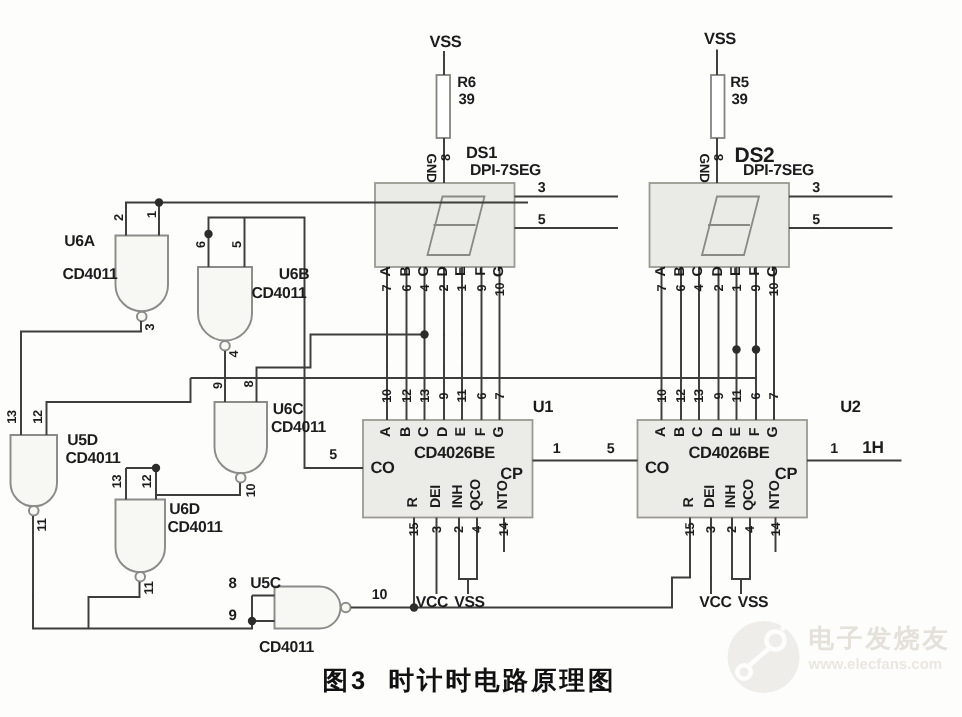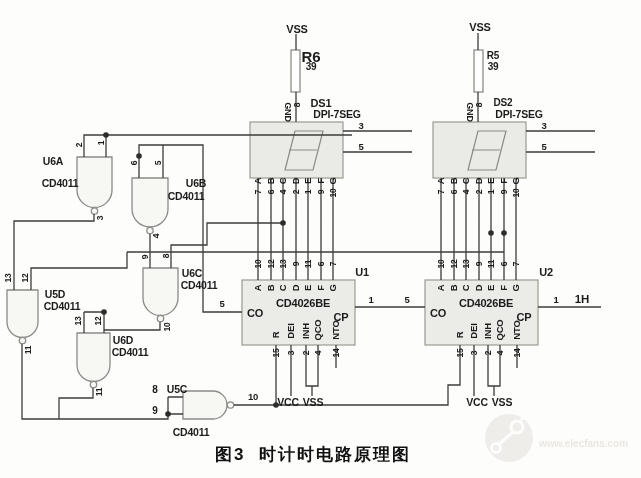--- a/index.html
+++ b/index.html
@@ -81,27 +81,27 @@
       <circle cx="504" cy="233" r="2.8"></circle>
       <circle cx="104" cy="312" r="2.8"></circle>
       <circle cx="168" cy="414" r="2.8"></circle>
       <circle cx="276" cy="405" r="2.8"></circle>
     </g>
   </svg>
 
   <div id="labels">
       <div class="lbl" style="left: 297px; top: 29px; font-size: 11px; transform: translate(-50%, -50%);">VSS</div>
       <div class="lbl" style="left: 480px; top: 27px; font-size: 11px; transform: translate(-50%, -50%);">VSS</div>
-      <div class="lbl" style="left: 311px; top: 56px; font-size: 15px; transform: translate(-50%, -50%);">R6</div>
+      <div class="lbl" style="left: 311px; top: 56px; font-size: 10px; transform: translate(-50%, -50%);">R6</div>
       <div class="lbl" style="left: 311px; top: 67px; font-size: 10px; transform: translate(-50%, -50%);">39</div>
       <div class="lbl" style="left: 493px; top: 56px; font-size: 10px; transform: translate(-50%, -50%);">R5</div>
       <div class="lbl" style="left: 493px; top: 67px; font-size: 10px; transform: translate(-50%, -50%);">39</div>
       <div class="lbl" style="left: 321px; top: 103px; font-size: 11px; transform: translate(-50%, -50%);">DS1</div>
       <div class="lbl" style="left: 337px; top: 114px; font-size: 10.5px; transform: translate(-50%, -50%);">DPI-7SEG</div>
-      <div class="lbl" style="left: 503px; top: 103px; font-size: 10px; transform: translate(-50%, -50%);">DS2</div>
+      <div class="lbl" style="left: 503px; top: 103px; font-size: 14px; transform: translate(-50%, -50%);">DS2</div>
       <div class="lbl" style="left: 519px; top: 114px; font-size: 10.5px; transform: translate(-50%, -50%);">DPI-7SEG</div>
       <div class="lbl" style="left: 287px; top: 112px; font-size: 9px; transform: translate(-50%, -50%) rotate(90deg);">GND</div>
       <div class="lbl" style="left: 297px; top: 105px; font-size: 8.5px; transform: translate(-50%, -50%) rotate(-90deg);">8</div>
       <div class="lbl" style="left: 469px; top: 112px; font-size: 9px; transform: translate(-50%, -50%) rotate(90deg);">GND</div>
       <div class="lbl" style="left: 479px; top: 105px; font-size: 8.5px; transform: translate(-50%, -50%) rotate(-90deg);">8</div>
       <div class="lbl" style="left: 361px; top: 126px; font-size: 9.5px; transform: translate(-50%, -50%);">3</div>
       <div class="lbl" style="left: 361px; top: 147px; font-size: 9.5px; transform: translate(-50%, -50%);">5</div>
       <div class="lbl" style="left: 544px; top: 126px; font-size: 9.5px; transform: translate(-50%, -50%);">3</div>
       <div class="lbl" style="left: 544px; top: 147px; font-size: 9.5px; transform: translate(-50%, -50%);">5</div>
       <div class="lbl" style="left: 258px; top: 181px; font-size: 9.5px; transform: translate(-50%, -50%) rotate(-90deg);">A</div>
@@ -154,21 +154,21 @@
       <div class="lbl" style="left: 504px; top: 264px; font-size: 8.5px; transform: translate(-50%, -50%) rotate(-90deg);">6</div>
       <div class="lbl" style="left: 516px; top: 264px; font-size: 8.5px; transform: translate(-50%, -50%) rotate(-90deg);">7</div>
       <div class="lbl" style="left: 441px; top: 288px; font-size: 9.5px; transform: translate(-50%, -50%) rotate(-90deg);">A</div>
       <div class="lbl" style="left: 454px; top: 288px; font-size: 9.5px; transform: translate(-50%, -50%) rotate(-90deg);">B</div>
       <div class="lbl" style="left: 466px; top: 288px; font-size: 9.5px; transform: translate(-50%, -50%) rotate(-90deg);">C</div>
       <div class="lbl" style="left: 479px; top: 288px; font-size: 9.5px; transform: translate(-50%, -50%) rotate(-90deg);">D</div>
       <div class="lbl" style="left: 491px; top: 288px; font-size: 9.5px; transform: translate(-50%, -50%) rotate(-90deg);">E</div>
       <div class="lbl" style="left: 504px; top: 288px; font-size: 9.5px; transform: translate(-50%, -50%) rotate(-90deg);">F</div>
       <div class="lbl" style="left: 516px; top: 288px; font-size: 9.5px; transform: translate(-50%, -50%) rotate(-90deg);">G</div>
       <div class="lbl" style="left: 362px; top: 272px; font-size: 11px; transform: translate(-50%, -50%);">U1</div>
-      <div class="lbl" style="left: 546px; top: 272px; font-size: 11px; transform: translate(-50%, -50%);">U2</div>
+      <div class="lbl" style="left: 567px; top: 272px; font-size: 11px; transform: translate(-50%, -50%);">U2</div>
       <div class="lbl" style="left: 303px; top: 303px; font-size: 11px; transform: translate(-50%, -50%);">CD4026BE</div>
       <div class="lbl" style="left: 486px; top: 303px; font-size: 11px; transform: translate(-50%, -50%);">CD4026BE</div>
       <div class="lbl" style="left: 255px; top: 313px; font-size: 11px; transform: translate(-50%, -50%);">CO</div>
       <div class="lbl" style="left: 341px; top: 317px; font-size: 11px; transform: translate(-50%, -50%);">CP</div>
       <div class="lbl" style="left: 438px; top: 313px; font-size: 11px; transform: translate(-50%, -50%);">CO</div>
       <div class="lbl" style="left: 524px; top: 317px; font-size: 11px; transform: translate(-50%, -50%);">CP</div>
       <div class="lbl" style="left: 276px; top: 335px; font-size: 9.5px; transform: translate(-50%, -50%) rotate(-90deg);">R</div>
       <div class="lbl" style="left: 291px; top: 331px; font-size: 9.5px; transform: translate(-50%, -50%) rotate(-90deg);">DEI</div>
       <div class="lbl" style="left: 306px; top: 331px; font-size: 9.5px; transform: translate(-50%, -50%) rotate(-90deg);">INH</div>
       <div class="lbl" style="left: 318px; top: 330px; font-size: 9.5px; transform: translate(-50%, -50%) rotate(-90deg);">QCO</div>
@@ -231,16 +231,17 @@
 
   <div class="caption">图3  时计时电路原理图</div>
 
   <div class="wm">
     <svg width="52" height="54" viewBox="0 0 52 54">
       <circle cx="26" cy="28" r="24" fill="#efede9"></circle>
       <circle cx="13" cy="38" r="4.5" fill="none" stroke="#fdfdfc" stroke-width="3"></circle>
       <circle cx="34" cy="17" r="6" fill="none" stroke="#fdfdfc" stroke-width="3"></circle>
       <path d="M16,34 L30,22 M38,10 L44,4" fill="none" stroke="#fdfdfc" stroke-width="3"></path>
     </svg>
+    <div class="wm-brand">电子发烧友</div>
     <div class="wm-url">www.elecfans.com</div>
   </div>
 
 </div>
 
 </body></html>

